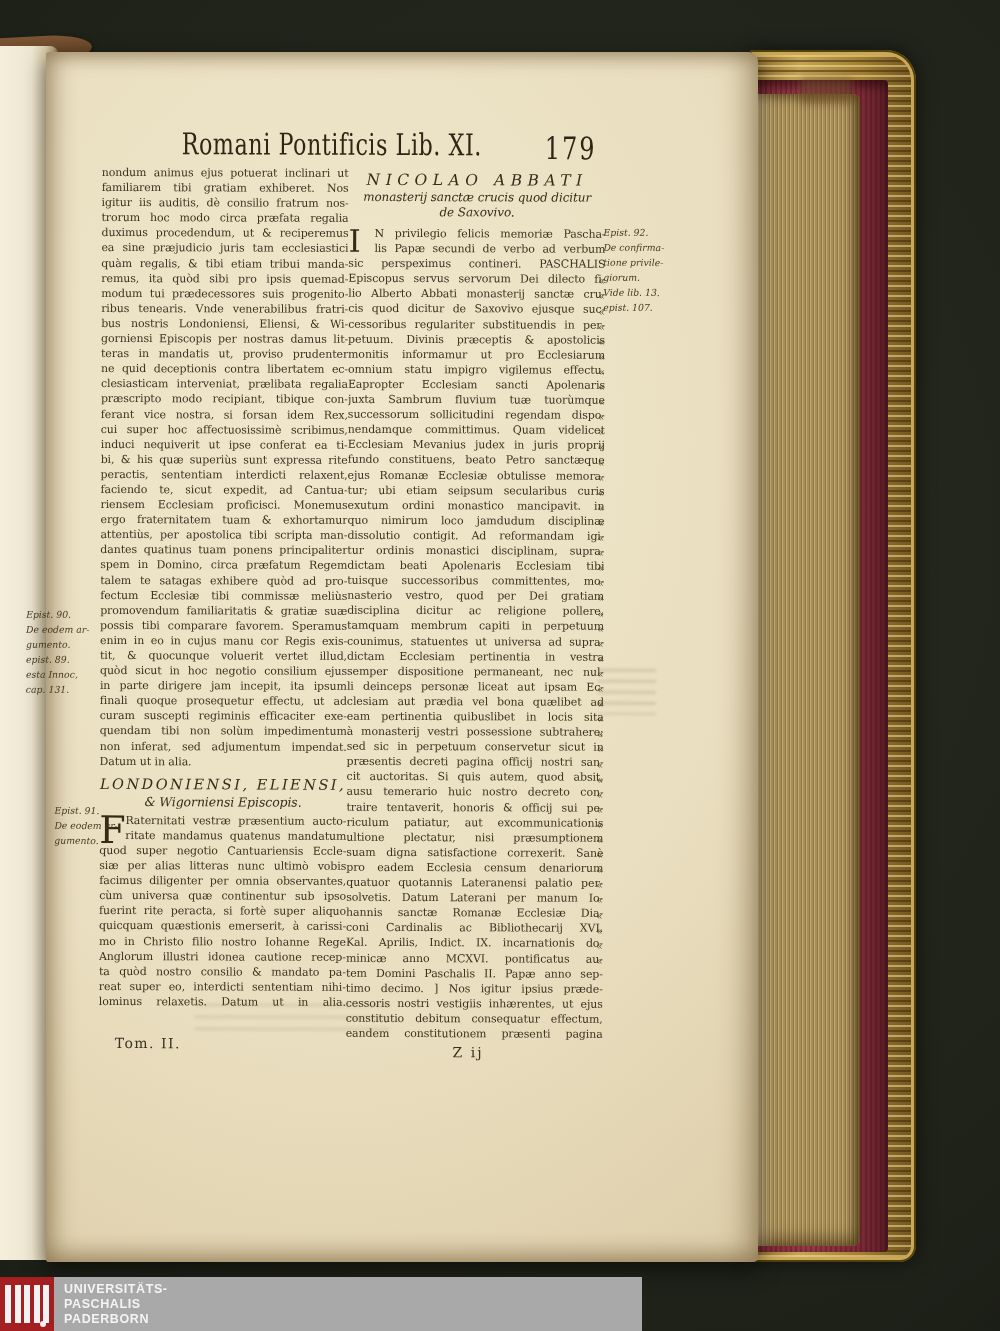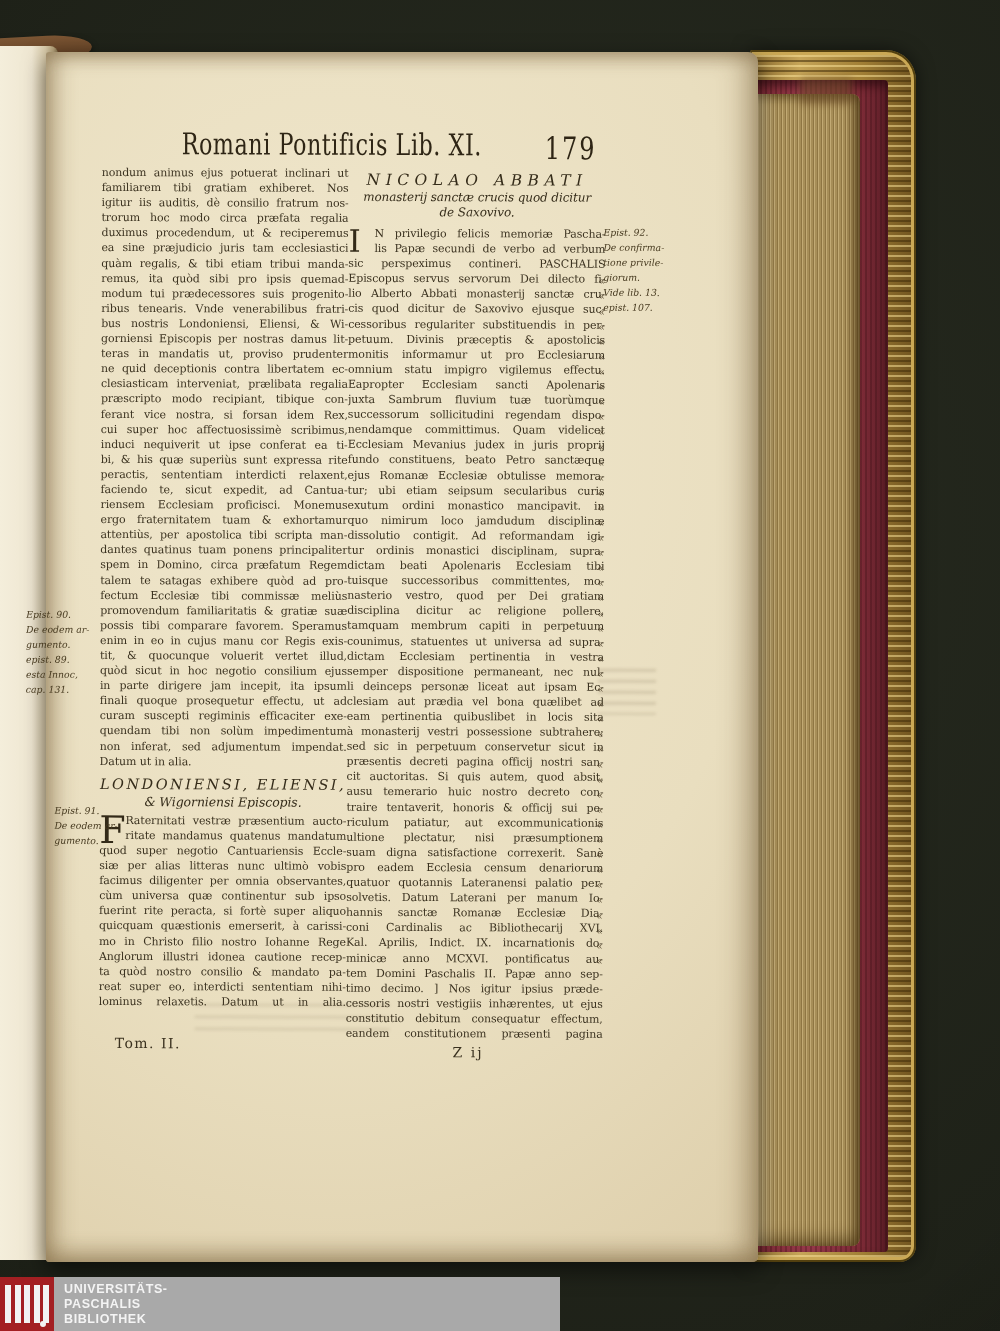--- a/index.html
+++ b/index.html
@@ -85,21 +85,21 @@
   .smudge{position:absolute;filter:blur(1.5px);opacity:.6;pointer-events:none;}
   .smudge-1{left:552px;top:616px;width:58px;height:46px;
     background:repeating-linear-gradient(180deg, rgba(96,80,52,.28) 0 3px, rgba(0,0,0,0) 3px 11px);}
   .smudge-2{left:150px;top:952px;width:195px;height:28px;
     background:repeating-linear-gradient(180deg, rgba(96,80,52,.20) 0 3px, rgba(0,0,0,0) 3px 12px);}
 
   .vignette{position:absolute;inset:0;pointer-events:none;
     background:radial-gradient(135% 115% at 45% 42%, rgba(0,0,0,0) 58%, rgba(0,0,0,.38) 100%);}
 
   
-  .viewer-bar{position:absolute;left:0;top:1277px;width:560px;height:54px;background:#a9a9a9;}
+  .viewer-bar{position:absolute;left:0;top:1277px;width:642px;height:54px;background:#a9a9a9;}
   .logo-mark{position:absolute;left:0;top:0;width:54px;height:54px;background:#a31f22;}
   .logo-bars{position:absolute;left:5px;top:8px;display:flex;gap:3.5px;height:38px;}
   .logo-bars i{display:block;width:6px;height:100%;background:#f2f2f2;}
   .logo-dot{position:absolute;left:40px;top:44px;width:6px;height:6px;border-radius:50%;background:#f2f2f2;}
   .logo-text{position:absolute;left:64px;top:5px;font-family:"Liberation Sans", sans-serif;
     font-weight:bold;font-size:12.5px;line-height:15px;letter-spacing:.6px;color:#f4f4f4;}
 </style>
 </head>
 <body>
 
@@ -339,17 +339,17 @@
           <i></i>
           <i></i>
           <i></i>
           <i></i>
         </span>
       <span class="logo-dot"></span>
     </div>
     <div class="logo-text">
       <div>UNIVERSITÄTS-</div>
       <div>PASCHALIS</div>
-      <div>BIBLIOTHEK</div>
+      <div>PADERBORN</div>
     </div>
   </div>
 
 </div>
 
 </body></html>

